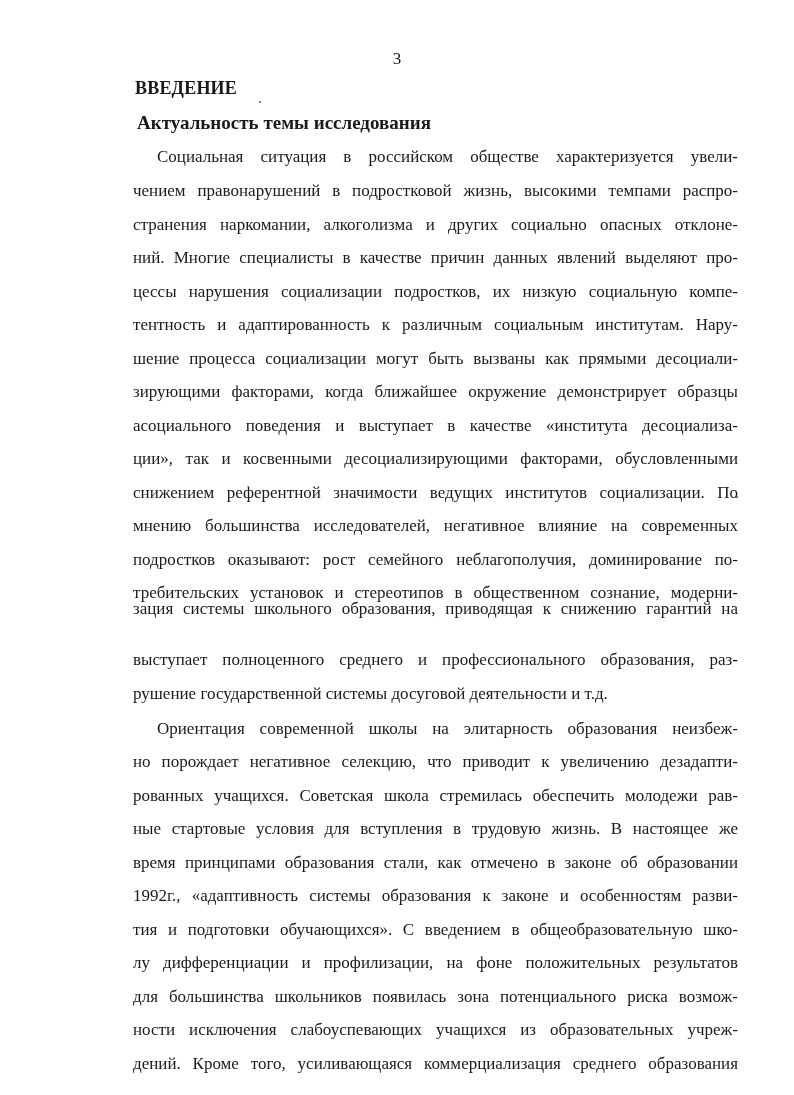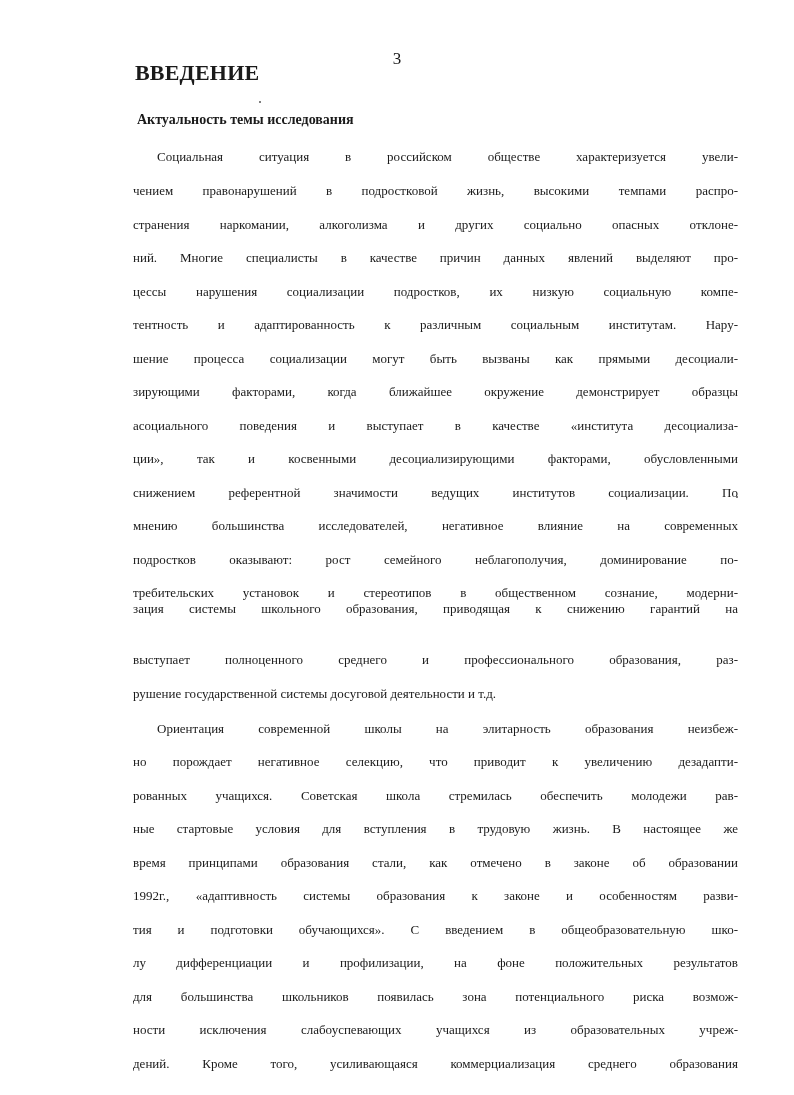--- a/index.html
+++ b/index.html
@@ -1,22 +1,22 @@
 <!DOCTYPE html>
 <html><head>
   <meta charset="utf-8">
   <style>
     html, body { margin: 0; padding: 0; background: #ffffff; }
     body { width: 794px; height: 1095px; position: relative; overflow: hidden;
            font-family: "Liberation Serif", "DejaVu Serif", serif; color: #1a1a1a; }
     .page-num { position: absolute; top: 49px; left: 0; width: 794px; text-align: center;
                 font-size: 17px; }
-    .h1 { position: absolute; top: 60px; left: 135px; font-size: 22px; font-weight: bold; letter-spacing: 0.2px; }
-    .h2 { position: absolute; top: 112px; left: 137px; font-size: 14px; font-weight: bold; }
-    .line { position: absolute; left: 133px; width: 605px; font-size: 13px; line-height: 22px;
+    .h1 { position: absolute; top: 78px; left: 135px; font-size: 18px; font-weight: bold; letter-spacing: 0.2px; }
+    .h2 { position: absolute; top: 112px; left: 137px; font-size: 19px; font-weight: bold; }
+    .line { position: absolute; left: 133px; width: 605px; font-size: 17px; line-height: 22px;
             text-align: justify; text-align-last: justify; white-space: nowrap; }
     .line.indent { left: 157px; width: 581px; }
     .line.last { text-align-last: left; }
     .speck { position: absolute; width: 2px; height: 2px; background: #555; border-radius: 1px; }
   </style>
 </head>
 <body>
 
 <div>
   <div class="page-num">3</div>

